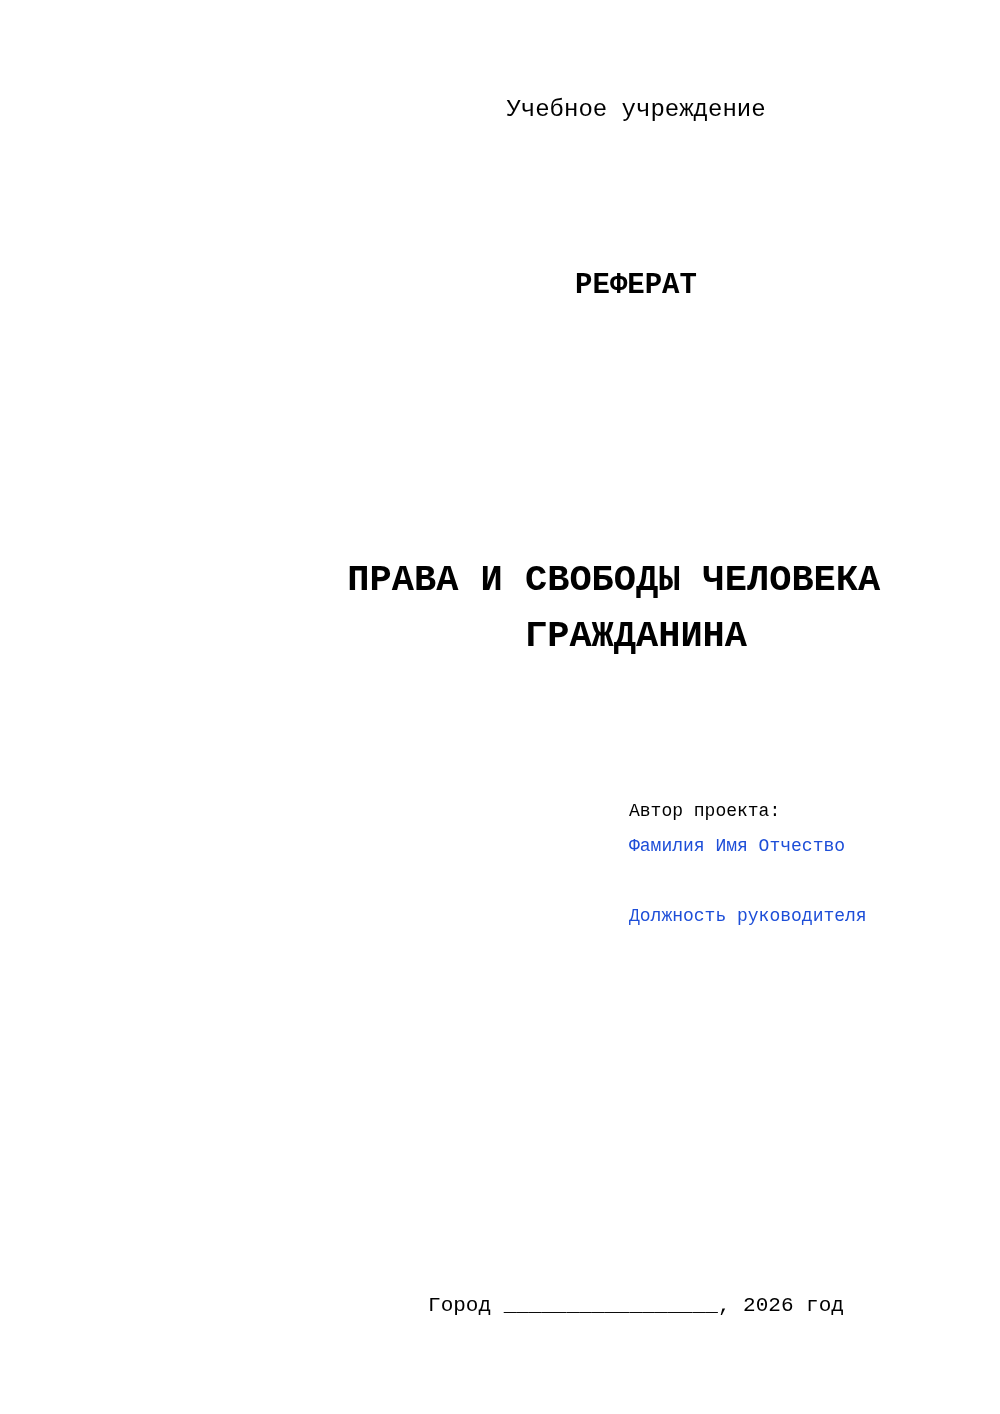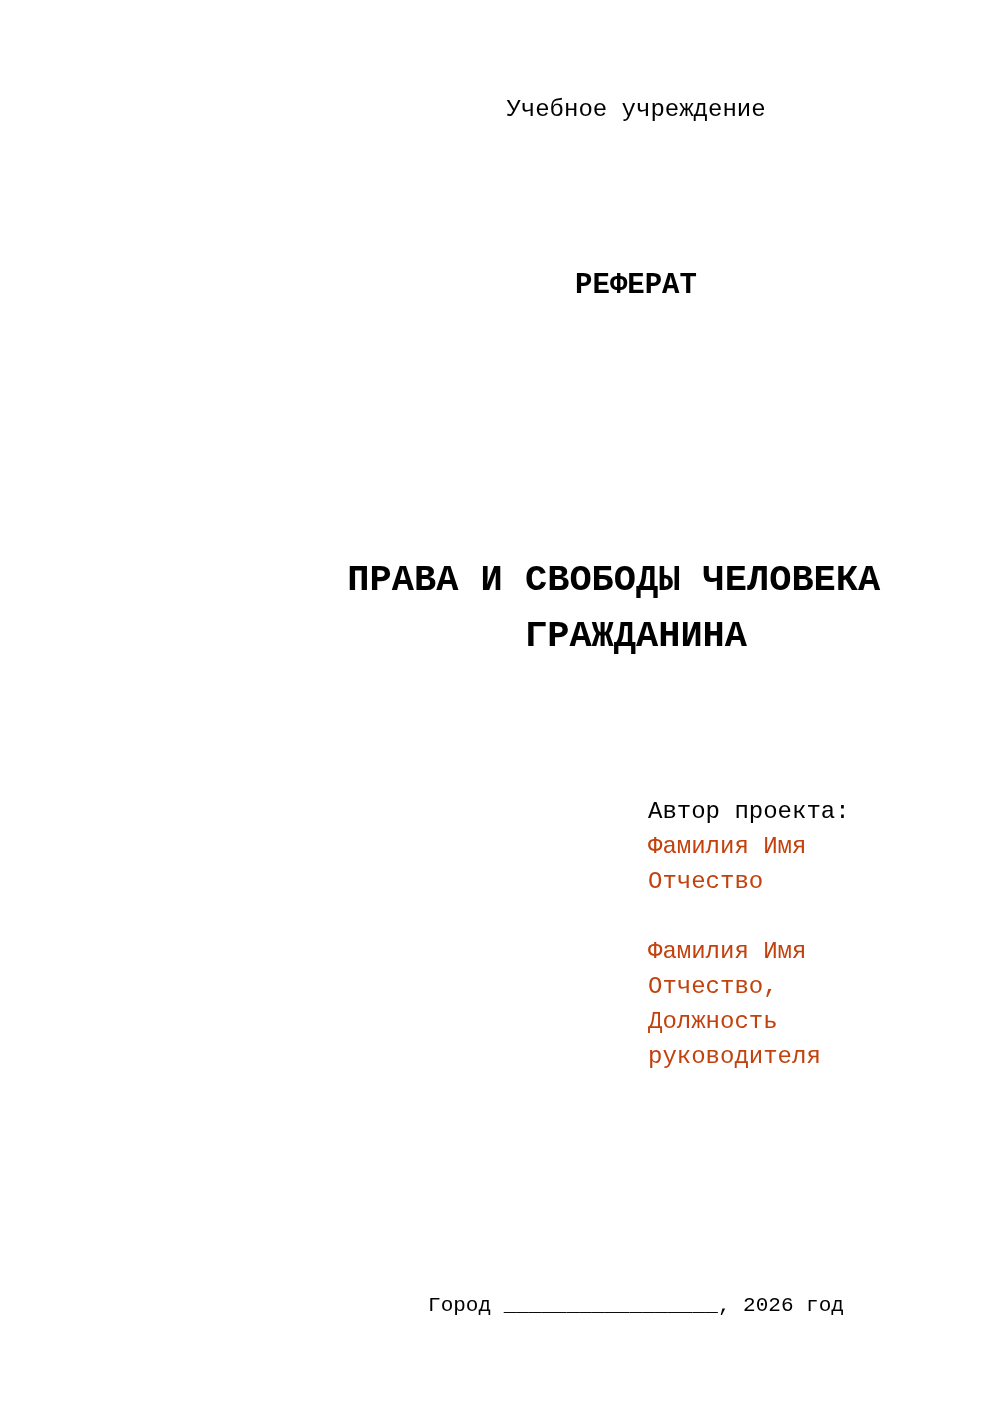--- a/index.html
+++ b/index.html
@@ -42,30 +42,30 @@
     font-weight: bold;
     line-height: 56px;
   }
   .main-title .title-inner {
     display: inline-block;
     max-width: 720px;
   }
   .credits {
     position: absolute;
     top: 785px;
-    left: 548px;
-    font-size: 24px;
+    left: 529px;
+    font-size: 18px;
     line-height: 35px;
     text-align: left;
   }
   .credits .spacer-line {
     height: 35px;
   }
   .placeholder {
-    color: #c2410c;
+    color: #1d4ed8;
   }
   .footer-line {
     top: 1284px;
     font-size: 21px;
     line-height: 1.2;
   }
 </style>
 </head>
 <body>
 
@@ -76,19 +76,18 @@
   <div class="centered-block doc-type">РЕФЕРАТ</div>
 
   <div class="centered-block main-title">
     <span class="title-inner">ПРАВА И СВОБОДЫ ЧЕЛОВЕКА И ГРАЖДАНИНА</span>
   </div>
 
   <div class="credits">
     <div>Автор проекта:</div>
     <div class="placeholder">Фамилия Имя Отчество</div>
     <div class="spacer-line"></div>
-    <div class="placeholder">Фамилия Имя Отчество,</div>
     <div class="placeholder">Должность руководителя</div>
   </div>
 
   <div class="centered-block footer-line">Город _________________, 2026 год</div>
 
 </div>
 
 </body></html>

